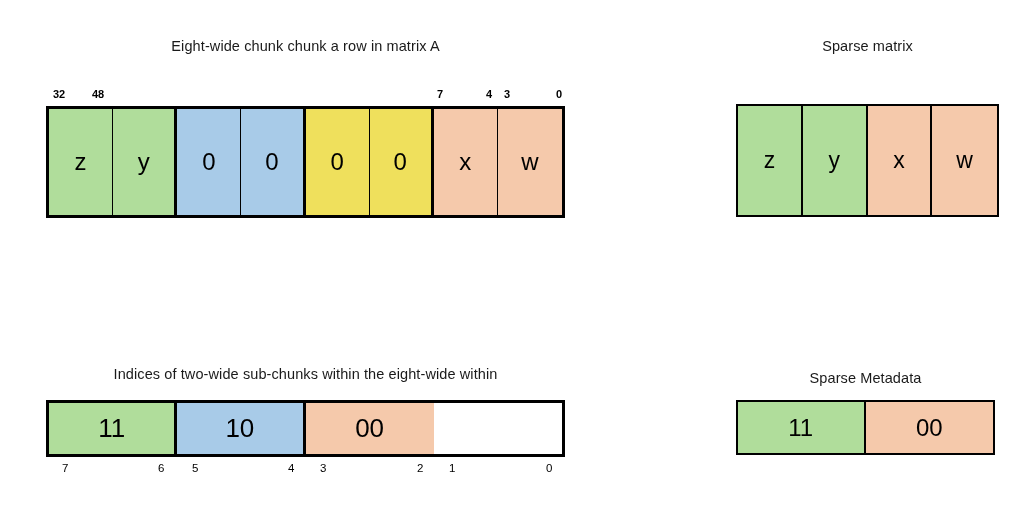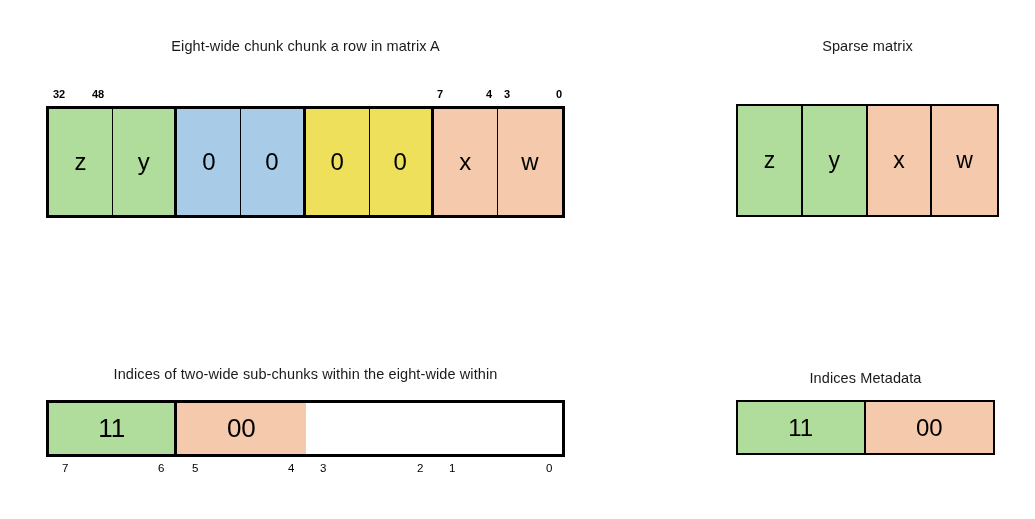--- a/index.html
+++ b/index.html
@@ -124,21 +124,21 @@
 </style>
 </head>
 <body>
 
 <div class="title" style="left:46px; top:38px; width:519px;">Eight-wide chunk chunk a row in matrix A</div>
 
 <div class="title" style="left:46px; top:366px; width:519px;">Indices of two-wide sub-chunks within the eight-wide within</div>
 
 <div class="title" style="left:736px; top:38px; width:263px;">Sparse matrix</div>
 
-<div class="title" style="left:736px; top:370px; width:259px;">Indices Metadata</div>
+<div class="title" style="left:736px; top:370px; width:259px;">Sparse Metadata</div>
 
 <div class="ticklabel" style="left:53px; top:88px;">32</div>
 <div class="ticklabel" style="left:92px; top:88px;">48</div>
 <div class="ticklabel" style="left:437px; top:88px;">7</div>
 <div class="ticklabel" style="left:486px; top:88px;">4</div>
 <div class="ticklabel" style="left:504px; top:88px;">3</div>
 <div class="ticklabel" style="left:556px; top:88px;">0</div>
 
 <div class="cellrow" id="chunk8">
   <div class="cell" style="background:#b0dd9b;">z</div>
@@ -146,20 +146,21 @@
   <div class="cell" style="background:#a8cbe8;">0</div>
   <div class="cell grp" style="background:#a8cbe8;">0</div>
   <div class="cell" style="background:#efe05c;">0</div>
   <div class="cell grp" style="background:#efe05c;">0</div>
   <div class="cell" style="background:#f5c9ab;">x</div>
   <div class="cell" style="background:#f5c9ab;">w</div>
 </div>
 
 <div class="cellrow" id="indices4">
   <div class="cell" style="background:#b0dd9b;">11</div>
+  <div class="cell" style="background:#a8cbe8;">10</div>
   <div class="cell" style="background:#f5c9ab;">00</div>
 </div>
 
 <div class="ticklabel small" style="left:62px; top:462px;">7</div>
 <div class="ticklabel small" style="left:158px; top:462px;">6</div>
 <div class="ticklabel small" style="left:192px; top:462px;">5</div>
 <div class="ticklabel small" style="left:288px; top:462px;">4</div>
 <div class="ticklabel small" style="left:320px; top:462px;">3</div>
 <div class="ticklabel small" style="left:417px; top:462px;">2</div>
 <div class="ticklabel small" style="left:449px; top:462px;">1</div>

